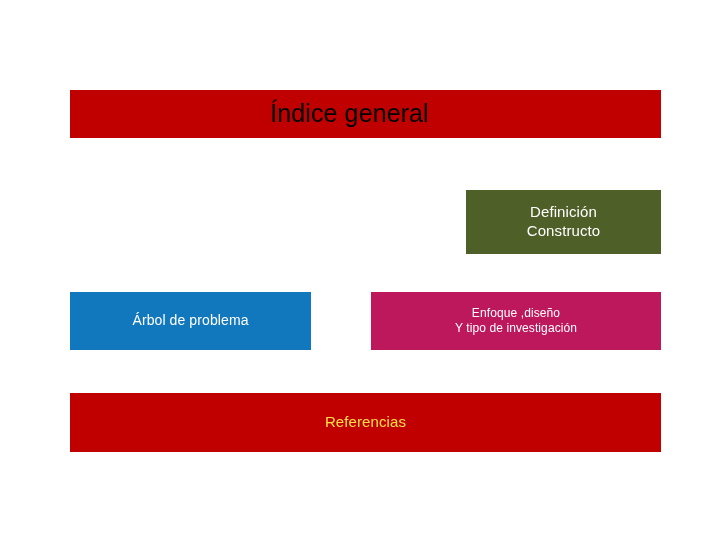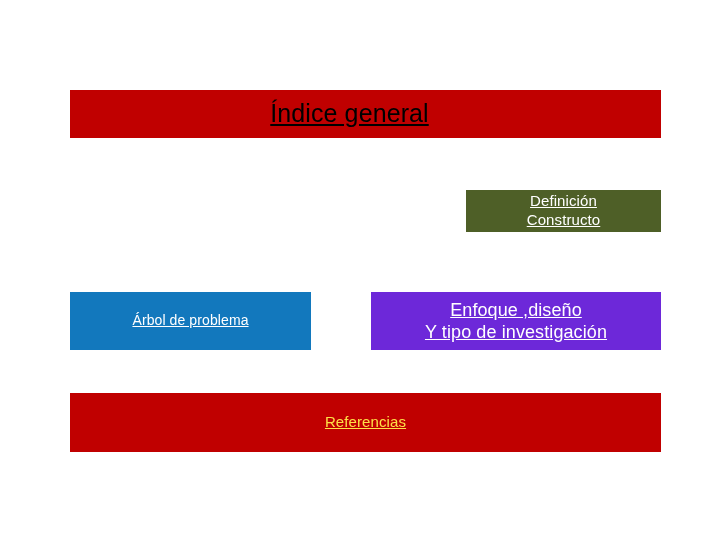--- a/index.html
+++ b/index.html
@@ -25,21 +25,20 @@
   .box {
     position: absolute;
     box-sizing: border-box;
     display: flex;
     align-items: center;
     justify-content: center;
     text-align: center;
     line-height: 1.25;
     white-space: pre-line;
     letter-spacing: 0.1px;
-    text-decoration: underline;
   }
 
   
   #title-bar {
     left: 70px;
     top: 90px;
     width: 591px;
     height: 48px;
     background: #c00000;
     color: #000000;
@@ -57,44 +56,44 @@
     width: 197px;
     height: 58px;
     background: #1278bd;
     color: #ffffff;
     font-size: 15px;
   }
   #box-definicion {
     left: 466px;
     top: 190px;
     width: 195px;
-    height: 42px;
+    height: 64px;
     background: #4e5f27;
     color: #ffffff;
     font-size: 15px;
   }
 
   
   #box-arbol {
     left: 70px;
     top: 292px;
     width: 241px;
     height: 58px;
     background: #1278bd;
     color: #ffffff;
     font-size: 14px;
   }
   #box-enfoque {
     left: 371px;
     top: 292px;
     width: 290px;
     height: 58px;
-    background: #6d28d9;
+    background: #be185d;
     color: #ffffff;
-    font-size: 18px;
+    font-size: 12px;
   }
 
   
   #box-referencias {
     left: 70px;
     top: 393px;
     width: 591px;
     height: 59px;
     background: #c00000;
     color: #fde047;

